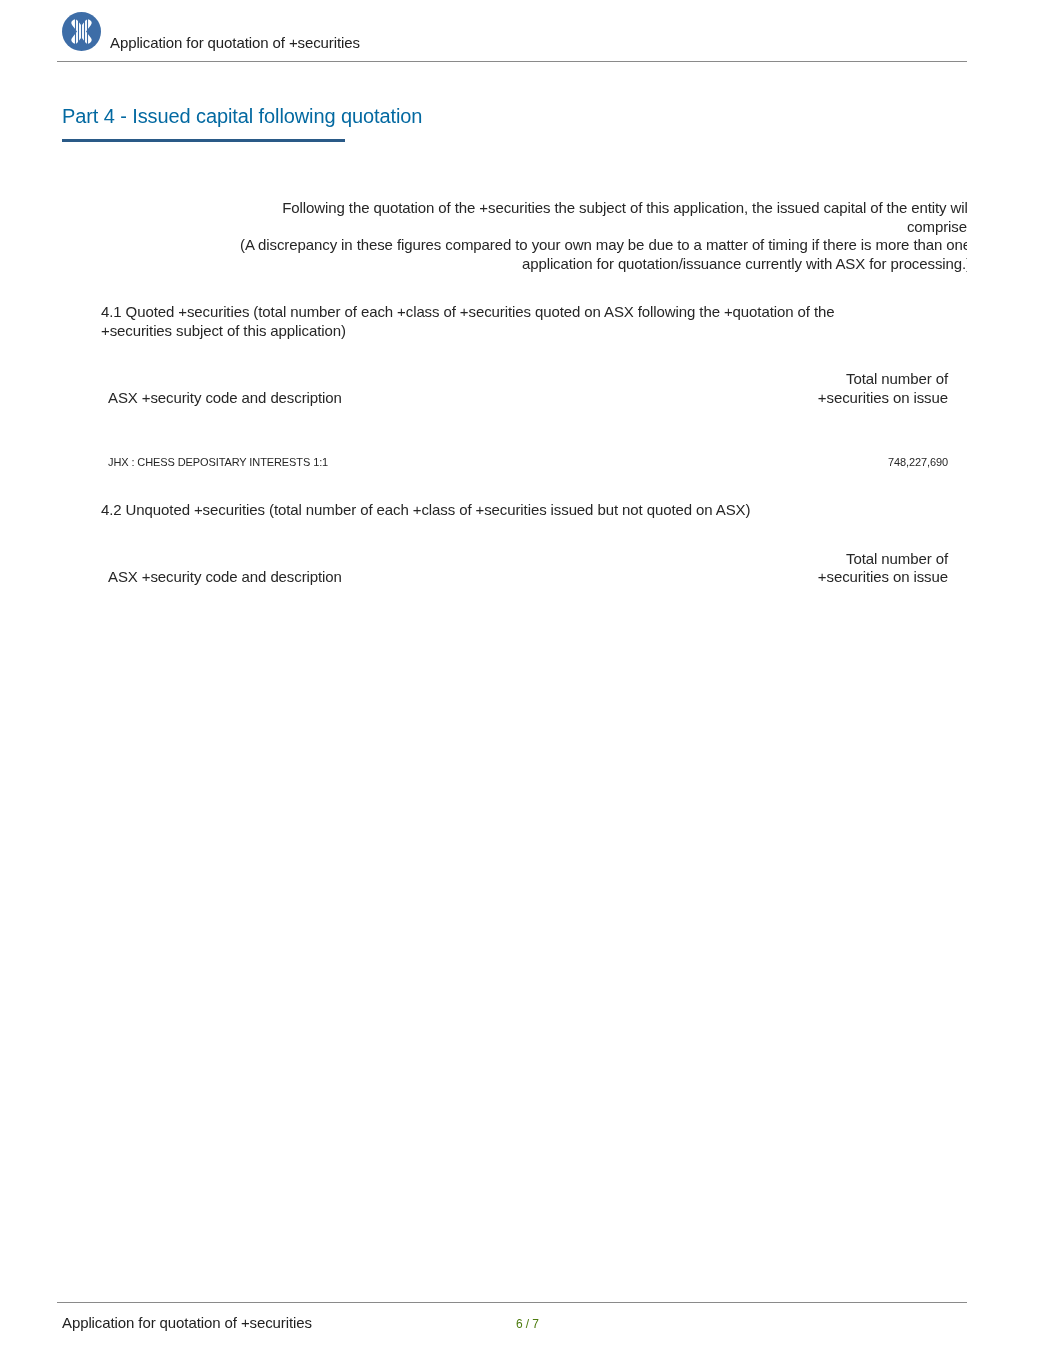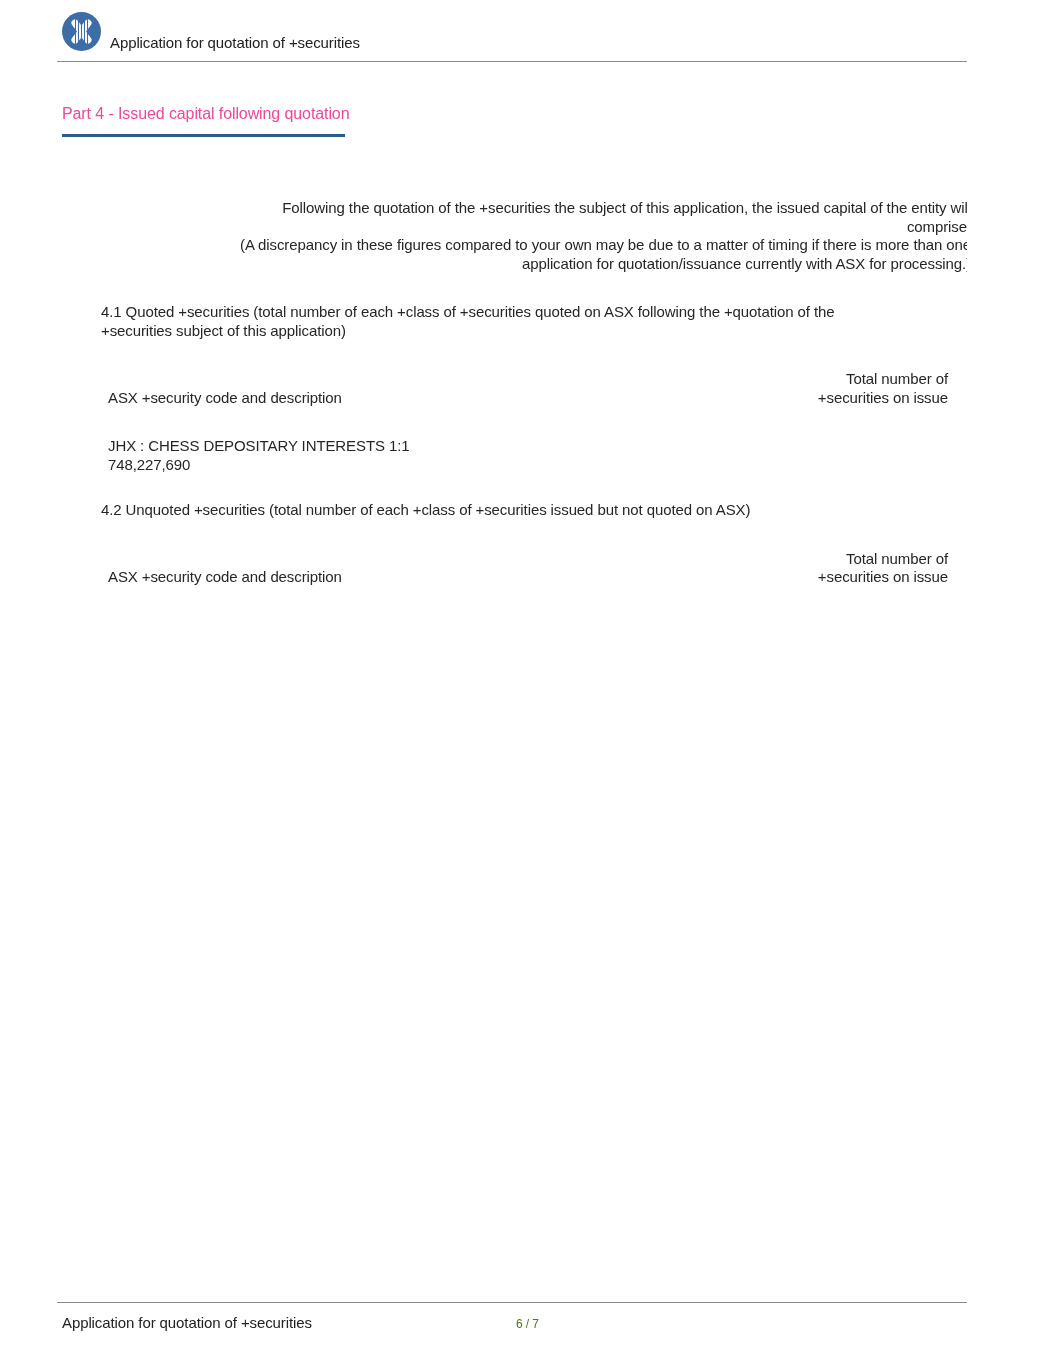--- a/index.html
+++ b/index.html
@@ -14,21 +14,21 @@
     overflow: hidden;
   }
 
   
   .header-logo { position: absolute; left: 62px; top: 12px; width: 39px; height: 39px; }
   .header-title { position: absolute; left: 110px; top: 34px; font-size: 15px; color: #222222; }
   .header-rule { position: absolute; left: 57px; top: 61px; width: 928px; height: 1px; background: #8a8a8a; }
 
   
   .part-heading-wrap { position: absolute; left: 62px; top: 105px; }
-  .part-heading { font-size: 16px; color: #ec4899; }
+  .part-heading { font-size: 20px; color: #0369a1; }
   .part-underline { margin-top: 11px; width: 283px; height: 3px; background: #2a5a87; }
 
   
   .intro {
     position: absolute; left: 101px; top: 199px; width: 870px;
     font-size: 15px; line-height: 18.6px; white-space: pre-line; text-align: right;
   }
 
   
   .q-section { position: absolute; left: 101px; width: 870px; }
@@ -37,21 +37,21 @@
   .q-label { font-size: 15px; line-height: 18.6px; white-space: pre-line; }
 
   .sec-table { margin-left: 7px; margin-top: 30px; width: 840px; }
   .table-head {
     display: flex; justify-content: space-between; align-items: flex-end;
     font-size: 15px; line-height: 18.6px;
   }
   .col2-head { text-align: right; white-space: pre-line; }
   .table-row {
     display: flex; justify-content: space-between; align-items: baseline;
-    margin-top: 30px; font-size: 15px; line-height: 18.6px; flex-direction: column;
+    margin-top: 46px; font-size: 11px; line-height: 18.6px;
   }
   .row-total { text-align: right; }
 
   
   .footer-rule { position: absolute; left: 57px; top: 1302px; width: 928px; height: 1px; background: #8a8a8a; }
   .footer-title { position: absolute; left: 62px; top: 1314px; font-size: 15px; color: #222222; }
   .footer-page { position: absolute; left: 0; top: 1317px; width: 1055px; text-align: center; font-size: 12px; color: #4d7c0f; }
 </style>
 </head>
 <body>

